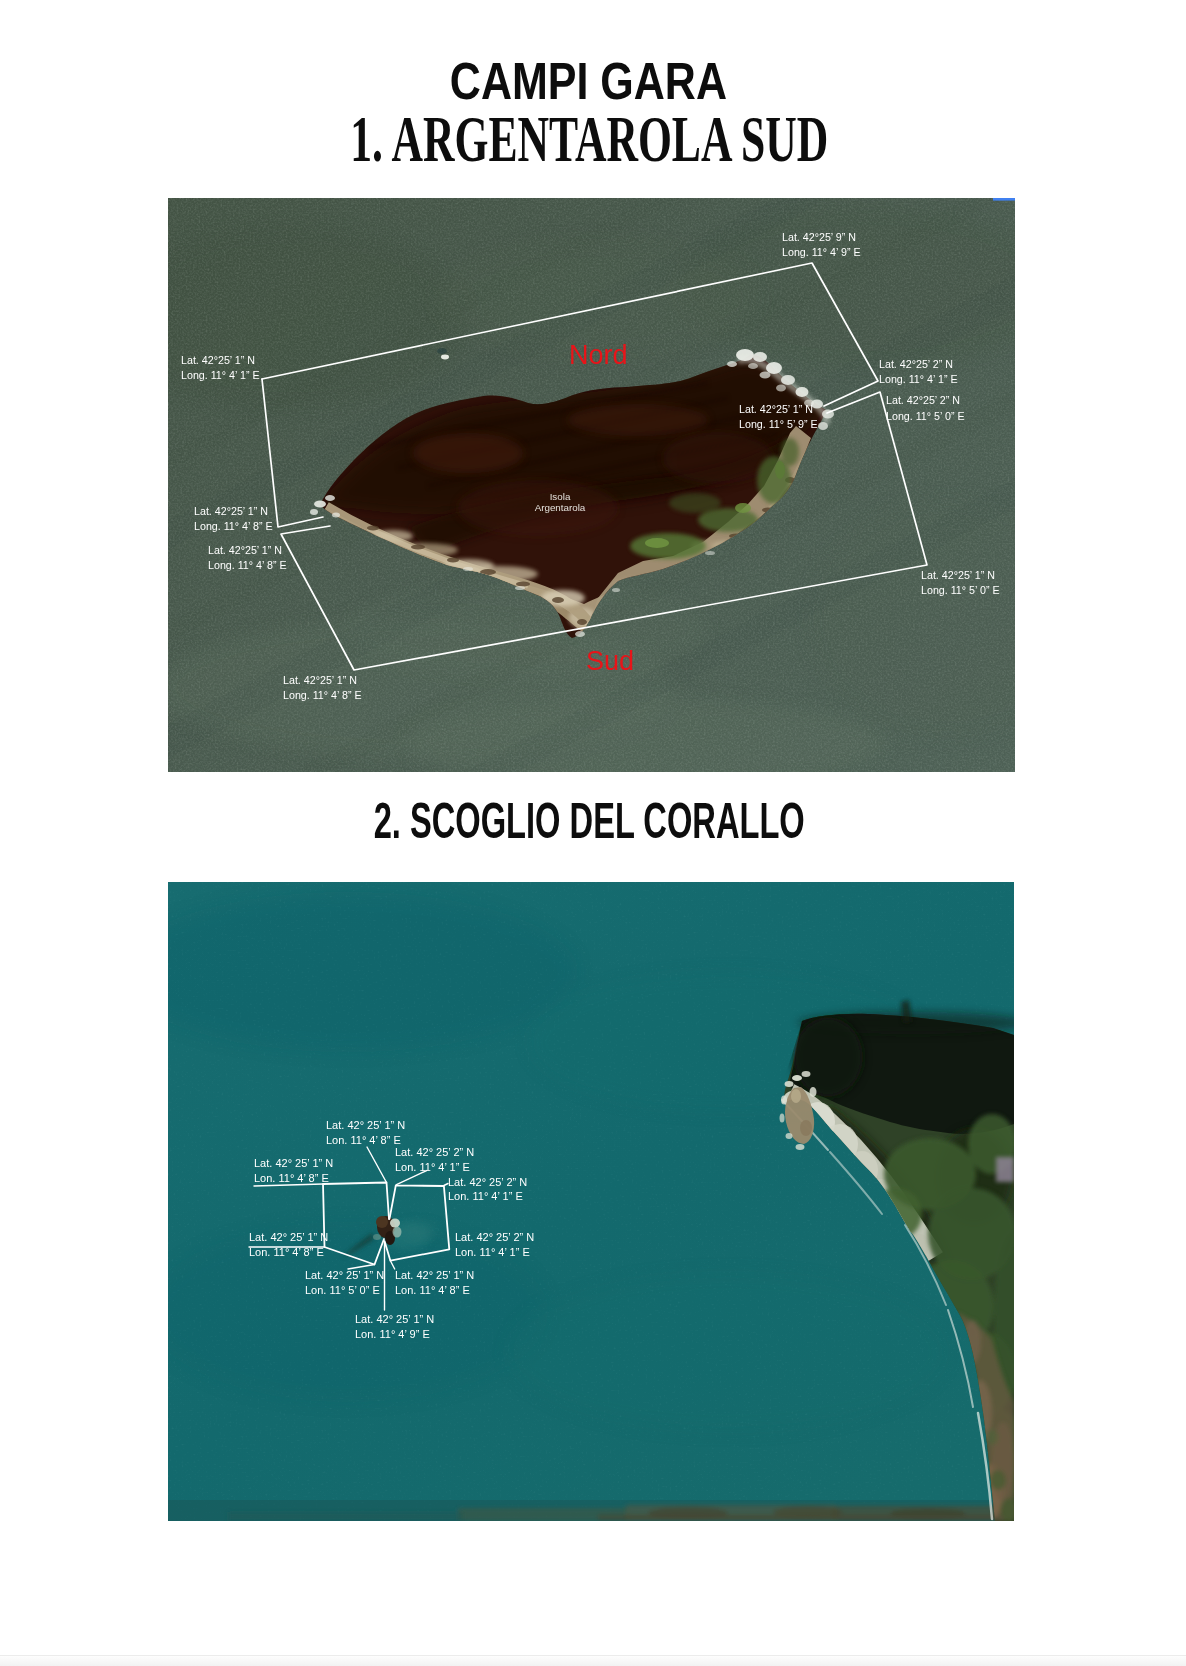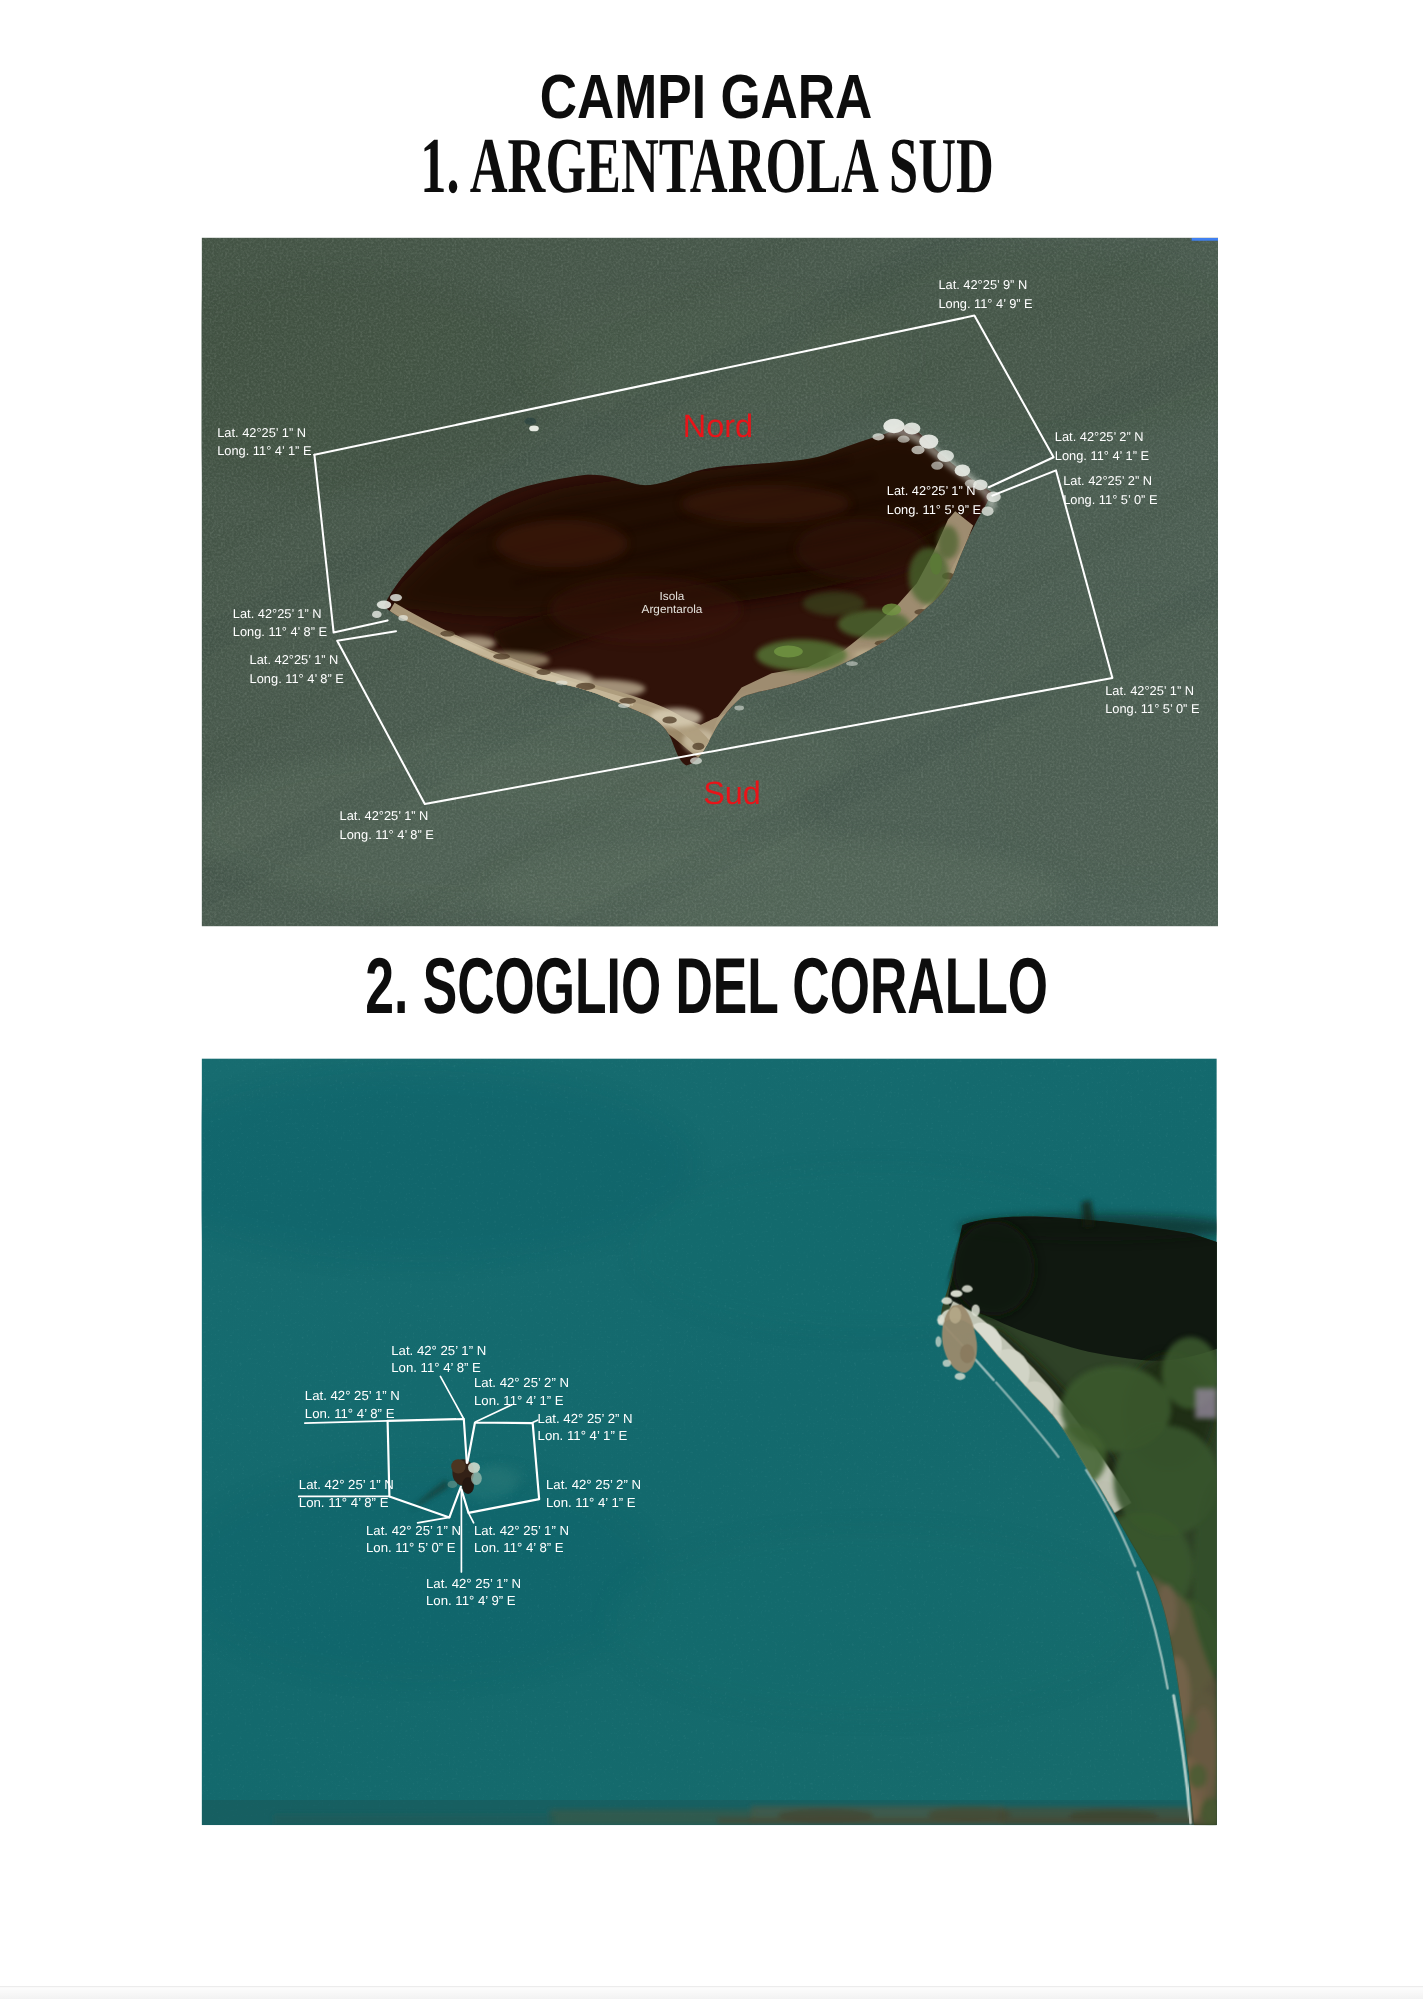--- a/index.html
+++ b/index.html
@@ -214,21 +214,21 @@
 <g fill="#e4e2dc" font-size="9.8px" text-anchor="middle" font-family="Liberation Sans, sans-serif">
   <text x="392" y="302">Isola</text>
   <text x="392" y="313">Argentarola</text>
 </g>
 
 <text x="401" y="166.3" fill="#e81419" font-size="27px" font-family="Liberation Sans, sans-serif">Nord</text>
 
 <text x="418" y="471.8" fill="#e81419" font-size="27px" font-family="Liberation Sans, sans-serif">Sud</text>
 </svg>
 
-<div class="abs h0" style="top:788px;font-size:66px;line-height:66px;text-decoration:underline;"><span id="t3" style="display:inline-block;transform:scaleX(0.653) translateX(-6px);">2. SCOGLIO DEL CORALLO</span></div>
+<div class="abs h0" style="top:788px;font-size:50px;line-height:66px;text-decoration:underline;"><span id="t3" style="display:inline-block;transform:scaleX(0.653) translateX(-6px);">2. SCOGLIO DEL CORALLO</span></div>
 
 <svg id="map2" class="abs" style="left:168px;top:882px;" width="846" height="639" viewBox="0 0 846 639">
 <defs>
   <filter id="c2" x="-40%" y="-40%" width="180%" height="180%">
         <feGaussianBlur stdDeviation="2"></feGaussianBlur>
       </filter>
   <filter id="c4" x="-40%" y="-40%" width="180%" height="180%">
         <feGaussianBlur stdDeviation="4"></feGaussianBlur>
       </filter>
   <filter id="c8" x="-60%" y="-60%" width="220%" height="220%">

